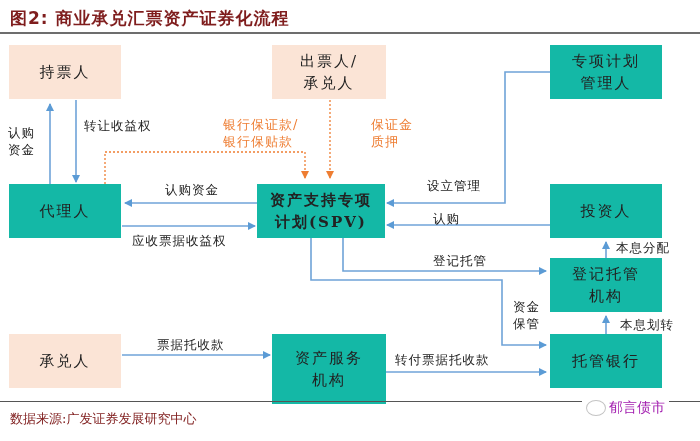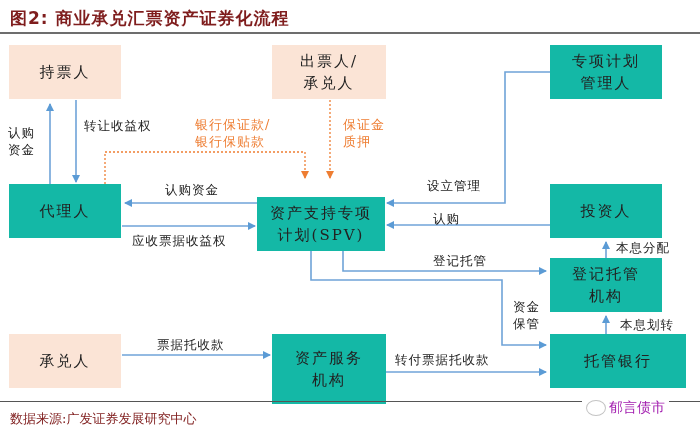--- a/index.html
+++ b/index.html
@@ -11,21 +11,21 @@
   .rule-bot { position:absolute; left:0; top:401px; width:700px; height:1px; background:#555; }
   .source { position:absolute; left:10px; top:410px; font-size:13px; color:#7f1d1d; }
   .watermark { position:absolute; left:582px; top:399px; font-size:14px; color:#a21caf;
                font-family:"DejaVu Sans", sans-serif; display:flex; align-items:center; gap:3px; background:#fff; padding:0 4px; }
   .wm-icon { width:18px; height:14px; border:1.5px solid #c4c4c4; border-radius:50%; position:relative; }
   .box { position:absolute; display:flex; align-items:center; justify-content:center; text-align:center;
          font-size:15px; line-height:22px; color:#222; white-space:pre-line; letter-spacing:2px; }
   .peach { background:#fbe4d6; }
   .blue { background:#14b8a6; }
   .lbl { position:absolute; font-size:12.5px; line-height:17px; color:#222; white-space:pre-line; letter-spacing:1px; }
-  .lbl.orange { color:#ee7d32; font-size:13px; }
+  .lbl.orange { color:#ee7d32; font-size:13px;margin-left:28px; }
   svg.links { position:absolute; left:0; top:0; }
 </style>
 </head>
 <body>
 
 <div class="title">图2:  商业承兑汇票资产证券化流程</div>
 <div class="rule-top"></div>
 
 <svg class="links" width="700" height="441">
   <defs>
@@ -56,31 +56,31 @@
   </g>
 </svg>
 
 <div class="box peach" style="left:9px;top:45px;width:112px;height:54px;">持票人</div>
 <div class="box peach" style="left:272px;top:45px;width:114px;height:54px;">出票人/
 承兑人</div>
 <div class="box blue" style="left:550px;top:45px;width:112px;height:54px;">专项计划
 管理人</div>
 
 <div class="box blue" style="left:9px;top:184px;width:112px;height:54px;">代理人</div>
-<div class="box blue" style="left:257px;top:197px;width:128px;height:54px;">资产支持专项
+<div class="box blue" style="left:257px;top:184px;width:128px;height:54px;font-weight:bold;">资产支持专项
 计划(SPV)</div>
 <div class="box blue" style="left:550px;top:184px;width:112px;height:54px;">投资人</div>
 
 <div class="box blue" style="left:550px;top:258px;width:112px;height:54px;">登记托管
 机构</div>
 
 <div class="box peach" style="left:9px;top:334px;width:112px;height:54px;">承兑人</div>
 <div class="box blue" style="left:272px;top:334px;width:114px;height:70px;">资产服务
 机构</div>
-<div class="box blue" style="left:550px;top:334px;width:136px;height:54px;">托管银行</div>
+<div class="box blue" style="left:550px;top:334px;width:112px;height:54px;">托管银行</div>
 
 <div class="lbl" style="left:8px;top:124px;">认购
 资金</div>
 <div class="lbl" style="left:84px;top:117px;">转让收益权</div>
 <div class="lbl orange" style="left:195px;top:116px;">银行保证款/
 银行保贴款</div>
 <div class="lbl orange" style="left:343px;top:116px;">保证金
 质押</div>
 <div class="lbl" style="left:165px;top:181px;">认购资金</div>
 <div class="lbl" style="left:132px;top:232px;">应收票据收益权</div>

